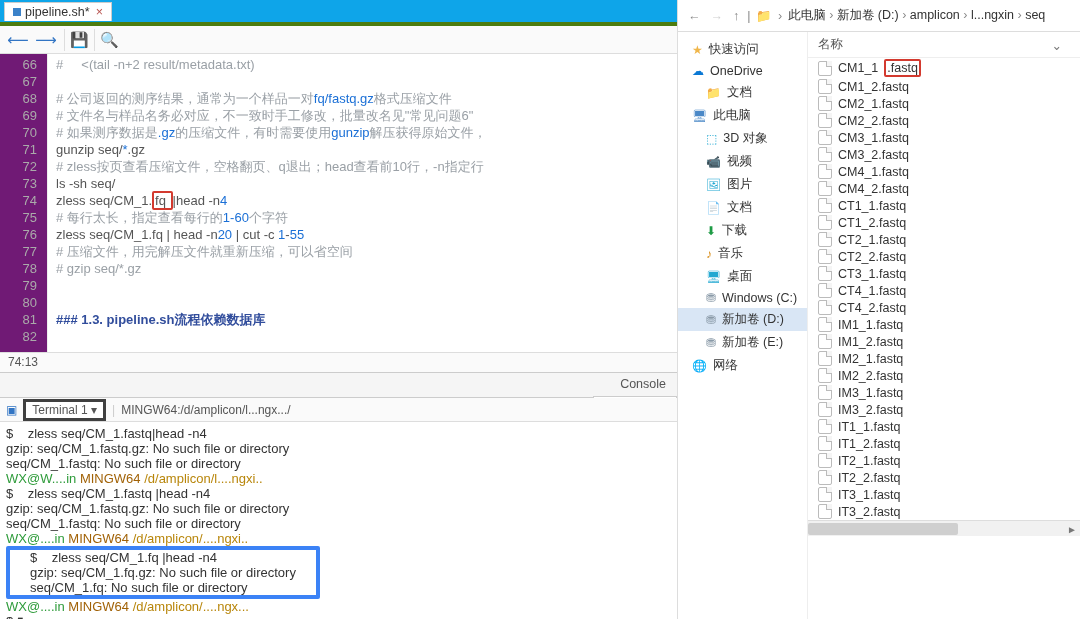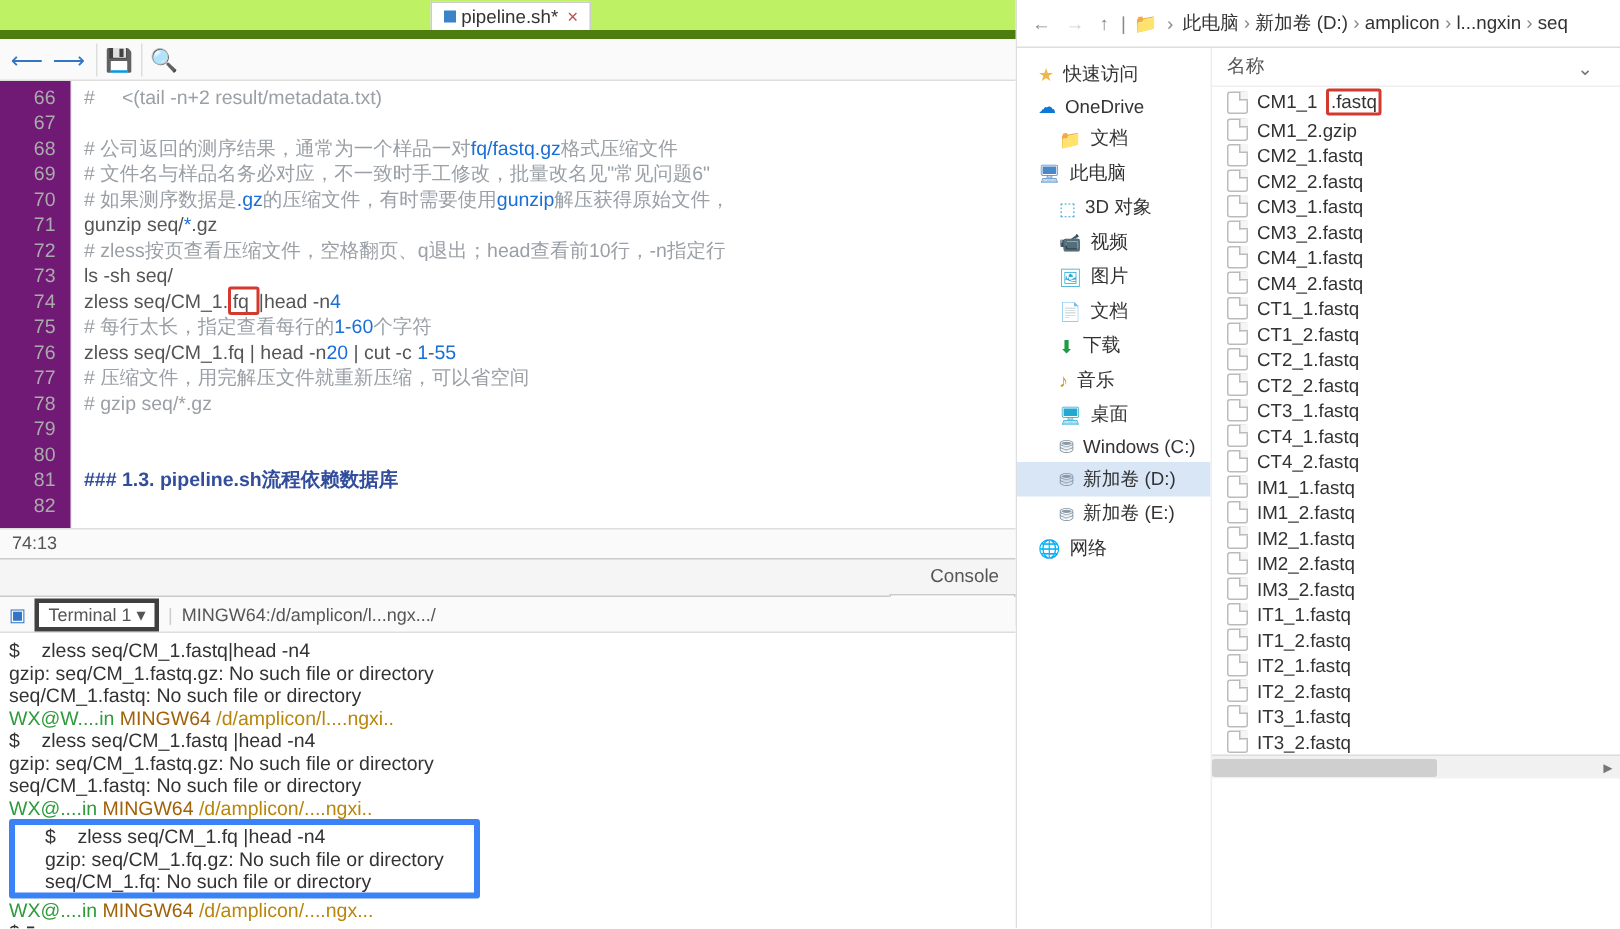--- a/index.html
+++ b/index.html
@@ -1,21 +1,21 @@
 <!DOCTYPE html>
 <html><head>
 <meta charset="utf-8">
 <style>
 * { margin:0; padding:0; box-sizing:border-box; font-family:"Segoe UI",Arial,sans-serif; }
 body { width:1080px; height:619px; background:#fff; overflow:hidden; display:flex; }
 .left-pane { width:678px; height:619px; display:flex; flex-direction:column; border-right:1px solid #ddd; }
 .right-pane { flex:1; height:619px; display:flex; flex-direction:column; background:#fff; }
 
 
-.editor-tab-row { height:26px; display:flex; align-items:center; background:#bef264; border-bottom:6px solid #4d7c0f; padding-left:4px;justify-content:center; }
+.editor-tab-row { height:26px; display:flex; align-items:center; background:#0ea5e9; border-bottom:4px solid #4d7c0f; padding-left:4px; }
 .editor-tab { background:#fff; border:1px solid #ccc; border-bottom:none; padding:2px 8px; font-size:12.5px; color:#333; display:flex; align-items:center; gap:4px; }
 .editor-tab .dot{width:8px;height:8px;background:#3b82c9;display:inline-block;}
 .editor-tab .x{color:#b85450;margin-left:2px;cursor:pointer;}
 .toolbar-row { height:28px; display:flex; align-items:center; gap:4px; padding:0 6px; border-bottom:1px solid #ddd; background:#fafafa;}
 .tbtn { width:24px;height:22px;display:flex;align-items:center;justify-content:center;color:#3275c4;font-size:15px;}
 .tbtn.sep{border-left:1px solid #ddd;padding-left:6px;margin-left:2px;}
 
 
 .code-area { flex:0 0 auto; height:298px; display:flex; font-family:Consolas,"Courier New",monospace; font-size:13px; line-height:17px; overflow:hidden; background:#fff;}
 .gutter { width:48px; text-align:right; color:#aaa; padding:2px 10px 0 0; background:#701a75; border-right:1px solid #eee;}
@@ -200,21 +200,21 @@
         <span class="drop">⌄</span>
       </div>
       <div id="files">
           <div class="file-row">
             <span class="file-ico"></span>
             <span>CM1_1</span>
             <span class="hl-red">.fastq</span>
           </div>
           <div class="file-row">
             <span class="file-ico"></span>
-            <span>CM1_2.gzip</span>
+            <span>CM1_2.fastq</span>
           </div>
           <div class="file-row">
             <span class="file-ico"></span>
             <span>CM2_1.fastq</span>
           </div>
           <div class="file-row">
             <span class="file-ico"></span>
             <span>CM2_2.fastq</span>
           </div>
           <div class="file-row">
@@ -269,20 +269,24 @@
             <span class="file-ico"></span>
             <span>IM1_2.fastq</span>
           </div>
           <div class="file-row">
             <span class="file-ico"></span>
             <span>IM2_1.fastq</span>
           </div>
           <div class="file-row">
             <span class="file-ico"></span>
             <span>IM2_2.fastq</span>
+          </div>
+          <div class="file-row">
+            <span class="file-ico"></span>
+            <span>IM3_1.fastq</span>
           </div>
           <div class="file-row">
             <span class="file-ico"></span>
             <span>IM3_2.fastq</span>
           </div>
           <div class="file-row">
             <span class="file-ico"></span>
             <span>IT1_1.fastq</span>
           </div>
           <div class="file-row">

